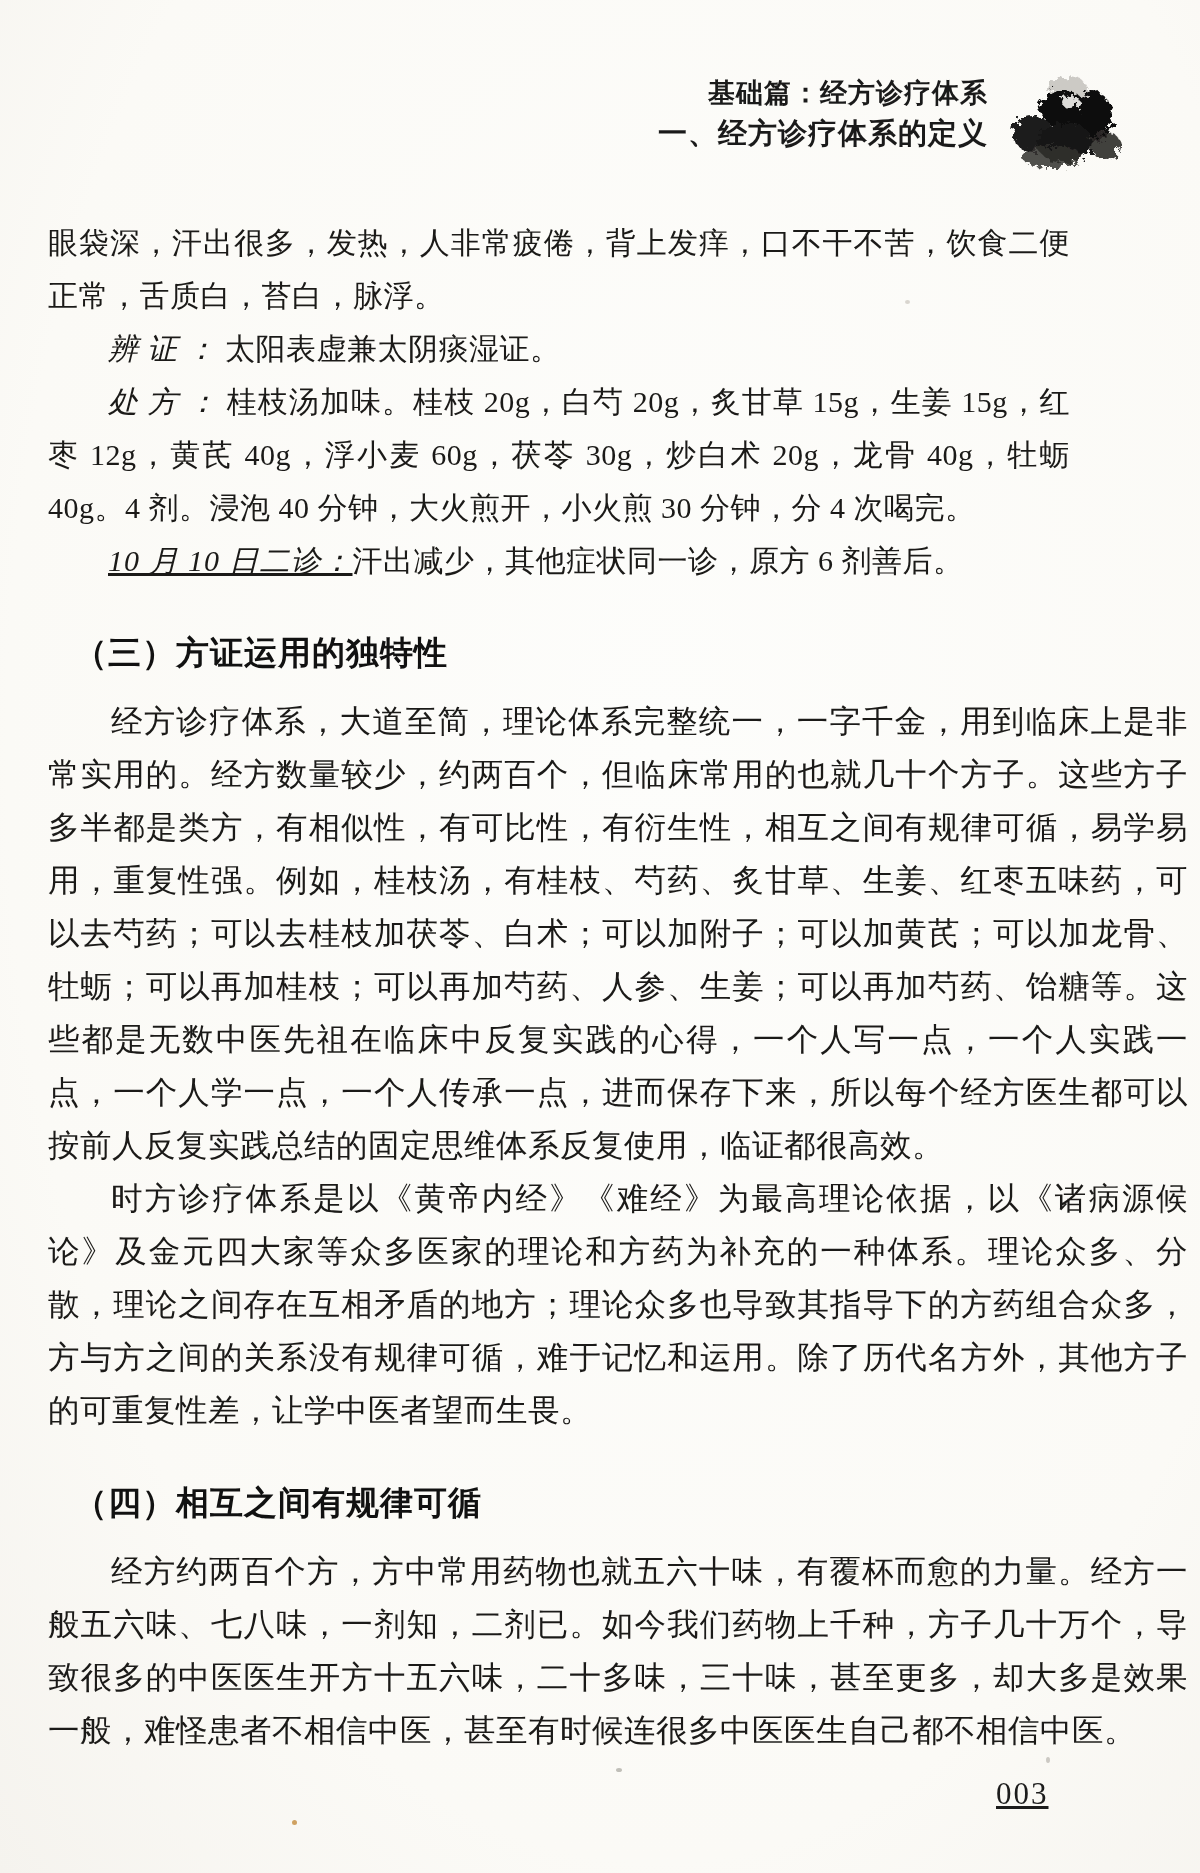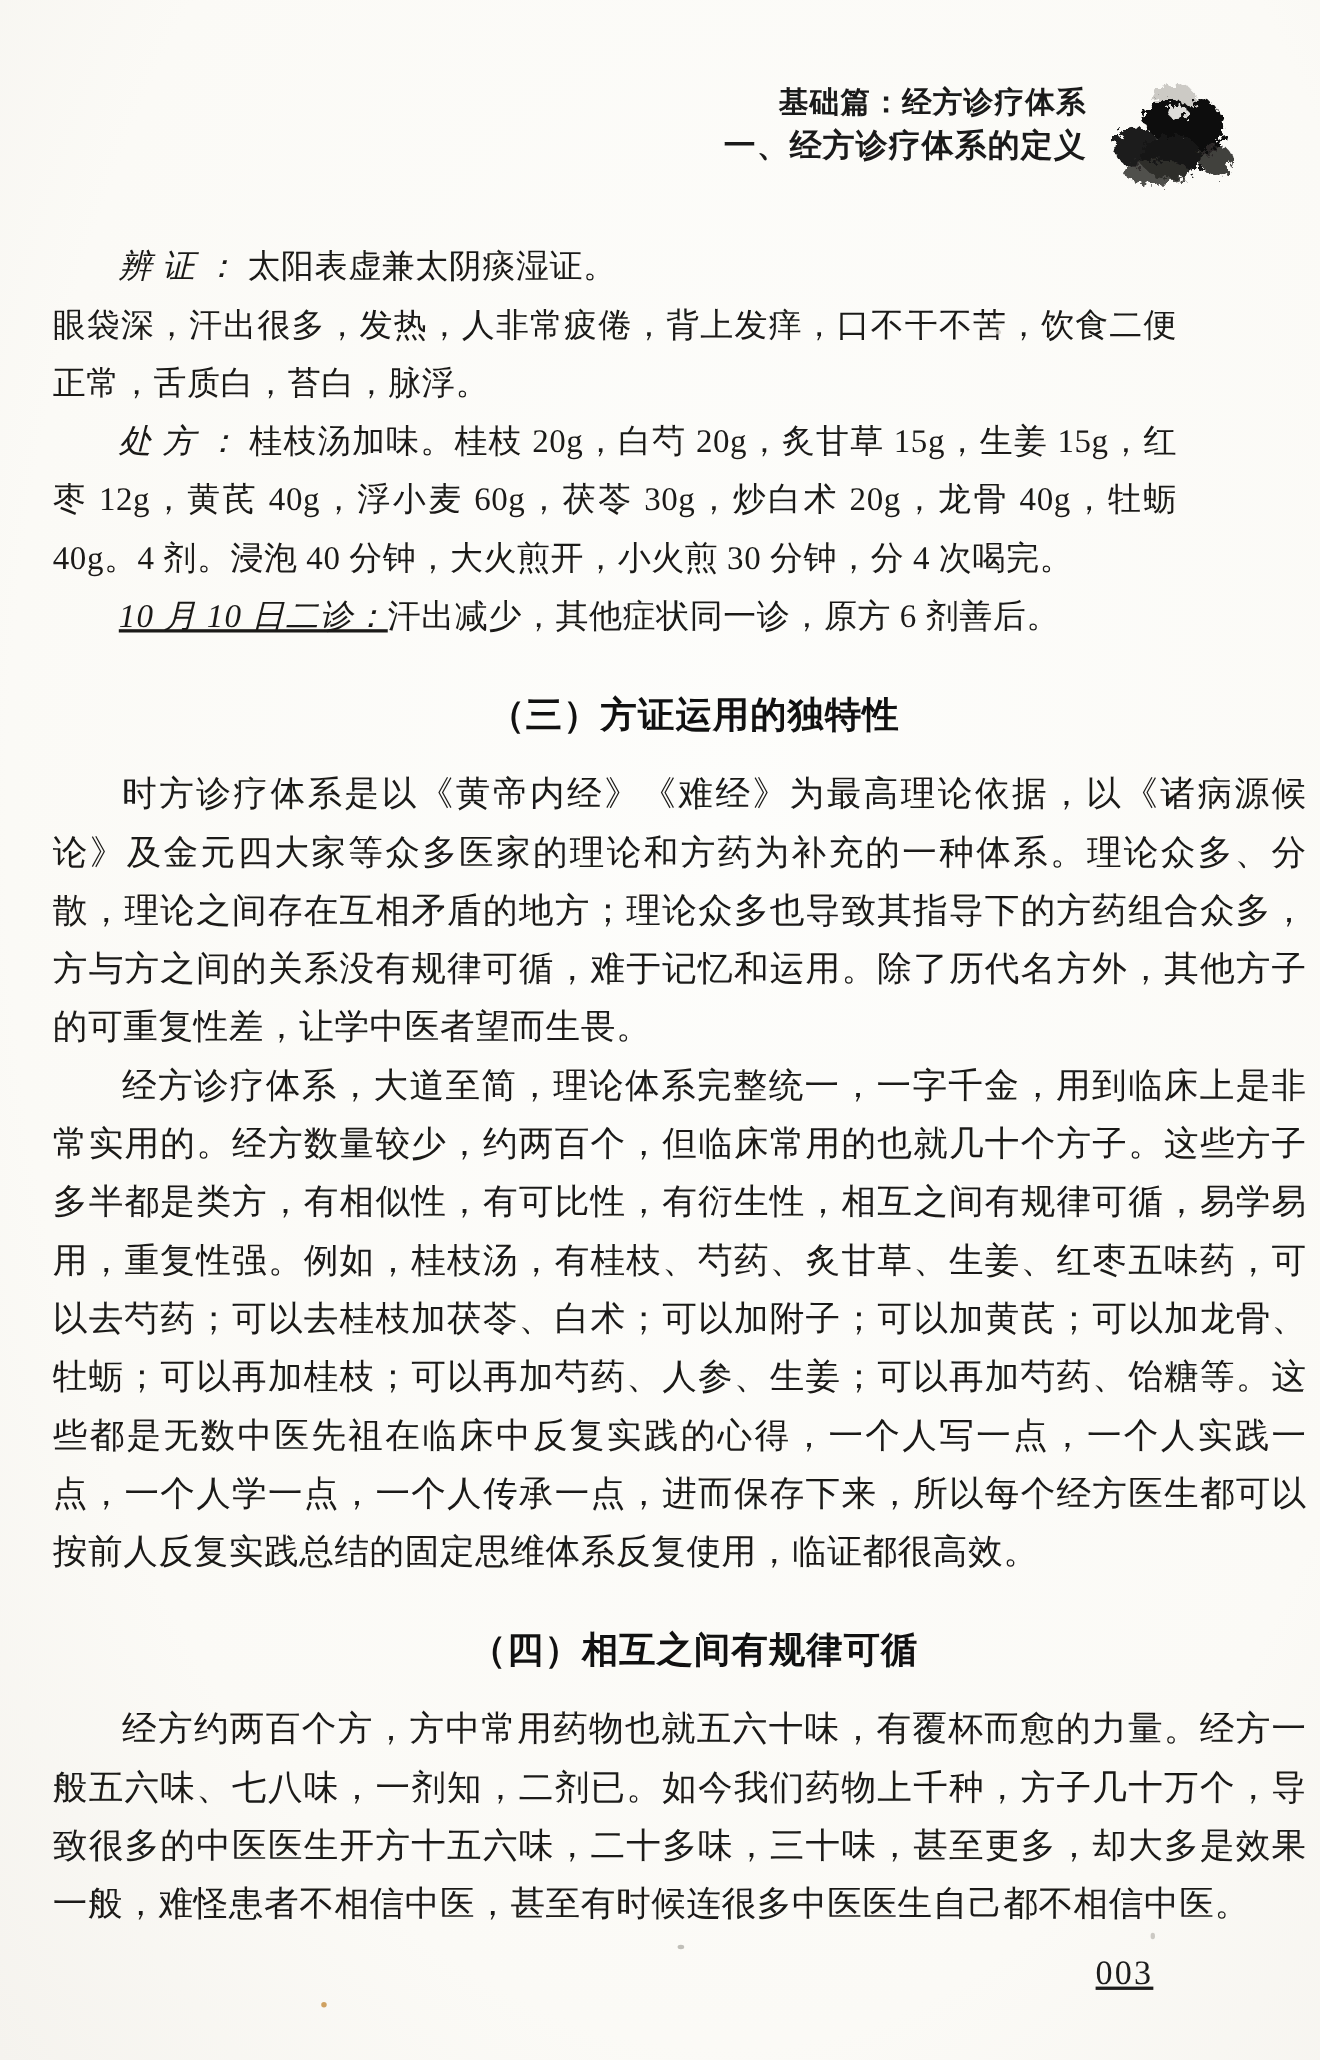--- a/index.html
+++ b/index.html
@@ -36,24 +36,24 @@
   p.case{width:1022px;}
   p.indent{text-indent:2em;}
   .kai{
     font-style:italic;
     letter-spacing:0.3em;
     font-family:"Liberation Serif","DejaVu Serif",serif;
   }
   .kai-date{font-style:italic;letter-spacing:1px;text-decoration:underline;}
   h2.section-heading{
     margin:42px 0 18px 26px;
-    font-family:Liberation Mono, monospace;
+    font-family:Liberation Serif, serif;
     font-size:33px;font-weight:700;color:#111;
     line-height:48px;letter-spacing:1px;
-    text-align:center;text-indent:0;
+    text-align:left;text-indent:0;
   }
   p.main{font-size:31.5px;}
   
   .page-number{
     position:absolute;left:996px;top:1776px;
     font-size:31px;letter-spacing:2px;color:#1c1c1c;
     font-family:"Liberation Serif","DejaVu Serif",serif;
     text-decoration:underline;
   }
   
@@ -89,32 +89,32 @@
         <ellipse cx="57" cy="79" rx="28" ry="20" fill="#151515"></ellipse>
         <ellipse cx="98" cy="82" rx="15" ry="14" fill="#2d2b29" opacity="0.9"></ellipse>
         <ellipse cx="44" cy="93" rx="30" ry="11" fill="#343230" opacity="0.85"></ellipse>
         <ellipse cx="63" cy="38" rx="9" ry="7" fill="#f4f3f0" opacity="0.9"></ellipse>
       </g>
     </svg>
   </div>
 
   <div class="body-col">
 
+    <p class="case"><span>眼袋深，汗出很多，发热，人非常疲倦，背上发痒，口不干不苦，饮食二便正常，舌质白，苔白，脉浮。</span></p>
+
     <p class="case indent"><span class="kai">辨证：</span><span>太阳表虚兼太阴痰湿证。</span></p>
-
-    <p class="case"><span>眼袋深，汗出很多，发热，人非常疲倦，背上发痒，口不干不苦，饮食二便正常，舌质白，苔白，脉浮。</span></p>
 
     <p class="case indent"><span class="kai">处方：</span><span>桂枝汤加味。桂枝 20g，白芍 20g，炙甘草 15g，生姜 15g，红枣 12g，黄芪 40g，浮小麦 60g，茯苓 30g，炒白术 20g，龙骨 40g，牡蛎 40g。4 剂。浸泡 40 分钟，大火煎开，小火煎 30 分钟，分 4 次喝完。</span></p>
 
     <p class="case indent"><span class="kai-date">10 月 10 日二诊：</span><span>汗出减少，其他症状同一诊，原方 6 剂善后。</span></p>
 
     <h2 class="section-heading">（三）方证运用的独特性</h2>
 
+    <p class="main indent">经方诊疗体系，大道至简，理论体系完整统一，一字千金，用到临床上是非常实用的。经方数量较少，约两百个，但临床常用的也就几十个方子。这些方子多半都是类方，有相似性，有可比性，有衍生性，相互之间有规律可循，易学易用，重复性强。例如，桂枝汤，有桂枝、芍药、炙甘草、生姜、红枣五味药，可以去芍药；可以去桂枝加茯苓、白术；可以加附子；可以加黄芪；可以加龙骨、牡蛎；可以再加桂枝；可以再加芍药、人参、生姜；可以再加芍药、饴糖等。这些都是无数中医先祖在临床中反复实践的心得，一个人写一点，一个人实践一点，一个人学一点，一个人传承一点，进而保存下来，所以每个经方医生都可以按前人反复实践总结的固定思维体系反复使用，临证都很高效。</p>
     <p class="main indent">时方诊疗体系是以《黄帝内经》《难经》为最高理论依据，以《诸病源候论》及金元四大家等众多医家的理论和方药为补充的一种体系。理论众多、分散，理论之间存在互相矛盾的地方；理论众多也导致其指导下的方药组合众多，方与方之间的关系没有规律可循，难于记忆和运用。除了历代名方外，其他方子的可重复性差，让学中医者望而生畏。</p>
-    <p class="main indent">经方诊疗体系，大道至简，理论体系完整统一，一字千金，用到临床上是非常实用的。经方数量较少，约两百个，但临床常用的也就几十个方子。这些方子多半都是类方，有相似性，有可比性，有衍生性，相互之间有规律可循，易学易用，重复性强。例如，桂枝汤，有桂枝、芍药、炙甘草、生姜、红枣五味药，可以去芍药；可以去桂枝加茯苓、白术；可以加附子；可以加黄芪；可以加龙骨、牡蛎；可以再加桂枝；可以再加芍药、人参、生姜；可以再加芍药、饴糖等。这些都是无数中医先祖在临床中反复实践的心得，一个人写一点，一个人实践一点，一个人学一点，一个人传承一点，进而保存下来，所以每个经方医生都可以按前人反复实践总结的固定思维体系反复使用，临证都很高效。</p>
 
     <h2 class="section-heading">（四）相互之间有规律可循</h2>
 
     <p class="main indent">经方约两百个方，方中常用药物也就五六十味，有覆杯而愈的力量。经方一般五六味、七八味，一剂知，二剂已。如今我们药物上千种，方子几十万个，导致很多的中医医生开方十五六味，二十多味，三十味，甚至更多，却大多是效果一般，难怪患者不相信中医，甚至有时候连很多中医医生自己都不相信中医。</p>
 
   </div>
 
   <div class="page-number">003</div>
 
   <div class="speck speck-orange"></div>

